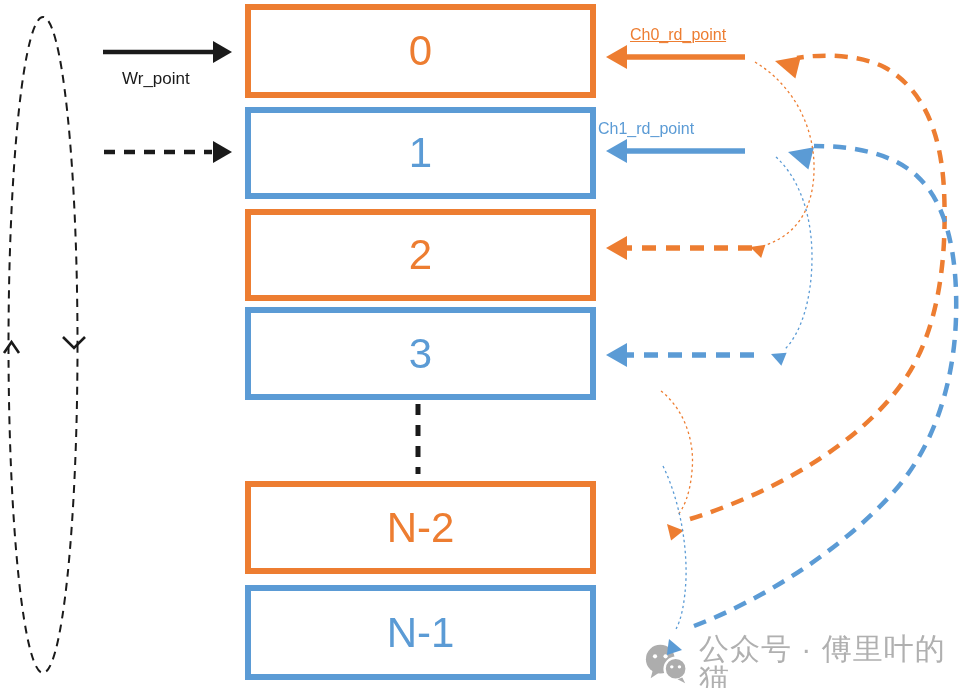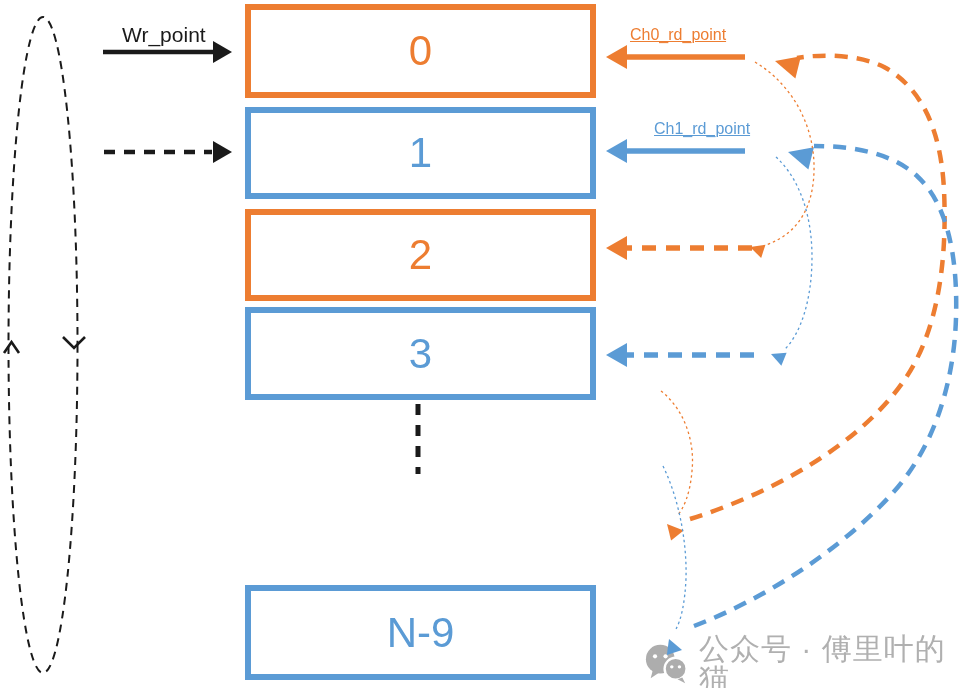--- a/index.html
+++ b/index.html
@@ -12,21 +12,21 @@
   }
   #overlay{position:absolute;left:0;top:0;width:965px;height:688px;}
   .slot{
     position:absolute;left:245px;width:351px;box-sizing:border-box;
     border:6px solid;display:flex;align-items:center;justify-content:center;
     font-size:42px;background:#fff;
   }
   .slot.orange{border-color:var(--orange);color:var(--orange);}
   .slot.blue{border-color:var(--blue);color:var(--blue);}
   .lbl{position:absolute;white-space:nowrap;}
-  .lbl.black{color:var(--ink);font-size:21px;}
+  .lbl.black{color:var(--ink);font-size:17px;margin-top:46px;}
   .lbl.orange{color:var(--orange);font-size:16px;text-decoration:underline;}
   .lbl.blue{color:var(--blue);font-size:16px;}
   .stroke-ink{stroke:var(--ink);}
   .stroke-orange{stroke:var(--orange);}
   .stroke-blue{stroke:var(--blue);}
   .fill-ink{fill:var(--ink);}
   .fill-orange{fill:var(--orange);}
   .fill-blue{fill:var(--blue);}
   .nofill{fill:none;}
   #watermark{
@@ -59,27 +59,30 @@
     </div>
   <div class="slot blue" style="top:107px;height:92px;">
       <span>1</span>
     </div>
   <div class="slot orange" style="top:209px;height:92px;">
       <span>2</span>
     </div>
   <div class="slot blue" style="top:307px;height:93px;">
       <span>3</span>
     </div>
+  <div class="slot orange" style="top:481px;height:93px;">
+      <span>N-2</span>
+    </div>
   <div class="slot blue" style="top:585px;height:95px;">
-      <span>N-9</span>
+      <span>N-1</span>
     </div>
 
   <div class="lbl black" style="left:122px;top:23px;">Wr_point</div>
   <div class="lbl orange" style="left:630px;top:26px;">Ch0_rd_point</div>
-  <div class="lbl blue" style="left:654px;top:120px;text-decoration:underline;">Ch1_rd_point</div>
+  <div class="lbl blue" style="left:598px;top:120px;">Ch1_rd_point</div>
 
   <svg id="overlay" viewBox="0 0 965 688">
 
     <ellipse cx="43" cy="345" rx="34.5" ry="328" class="nofill stroke-ink" stroke-width="2" stroke-dasharray="8 6"></ellipse>
     <polyline points="4,353 11.5,342 19,353" class="nofill stroke-ink" stroke-width="2.6"></polyline>
     <polyline points="63,337 74,348 85,337" class="nofill stroke-ink" stroke-width="2.6"></polyline>
 
     <g>
       <line x1="103" y1="52" x2="216" y2="52" class="stroke-ink" stroke-width="4.5"></line>
       <polygon points="232,52 213,41 213,63" class="fill-ink"></polygon>

